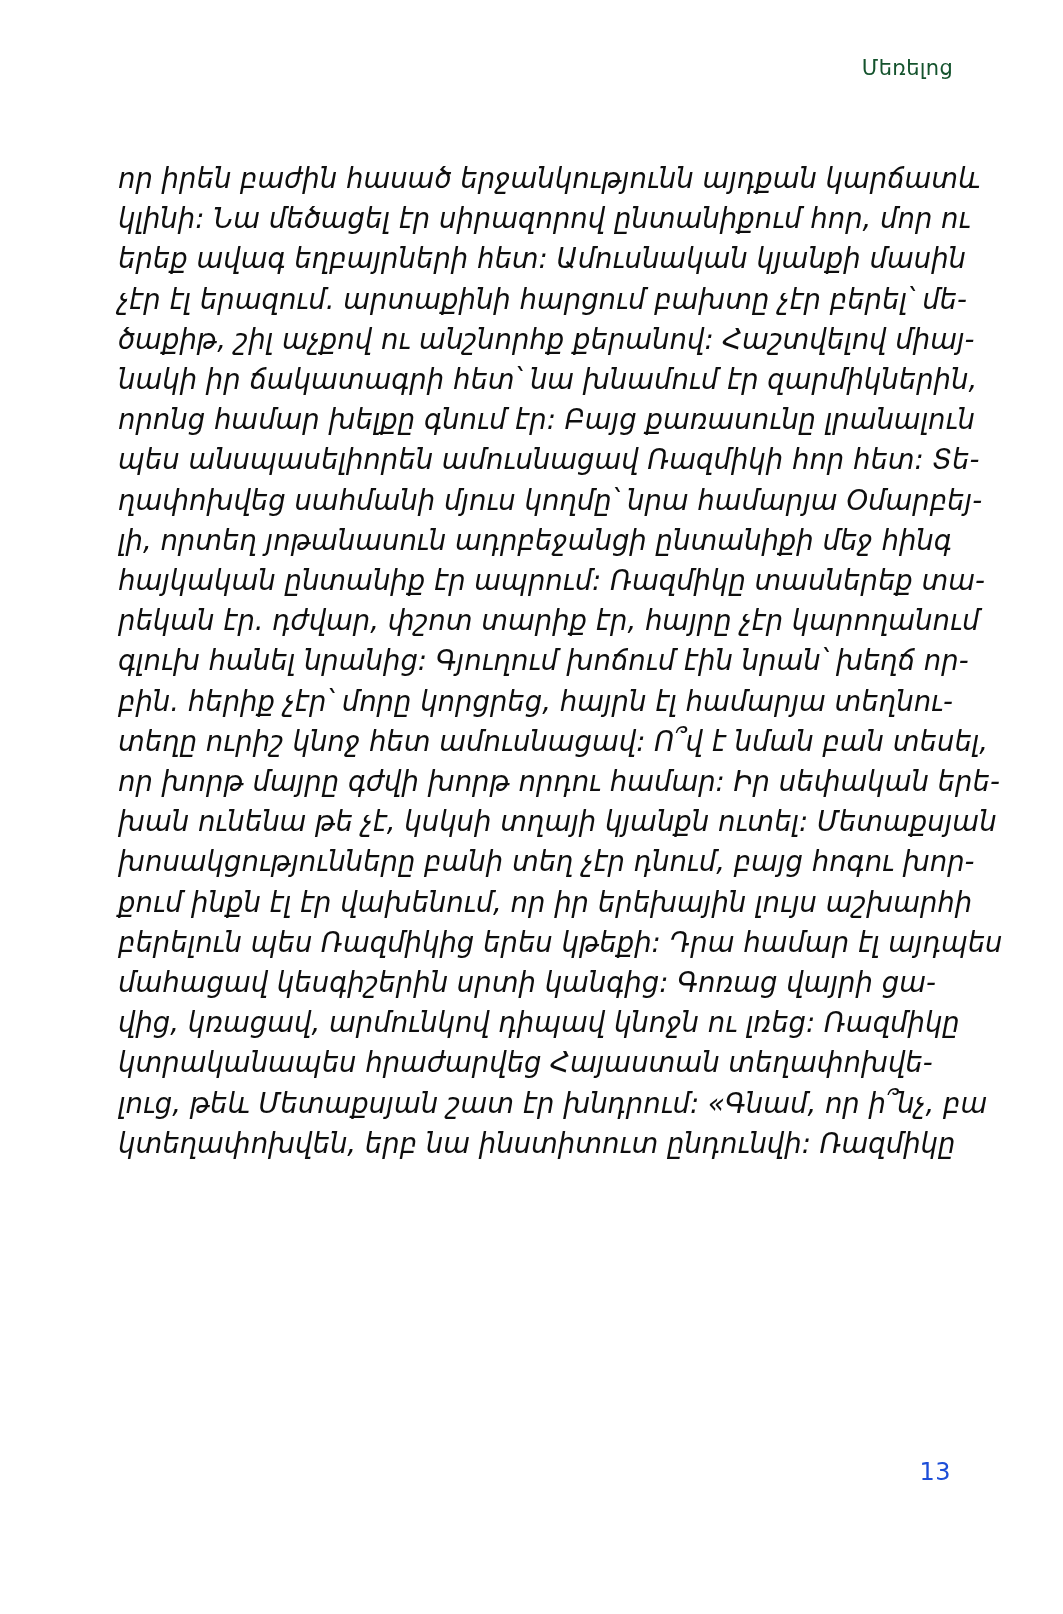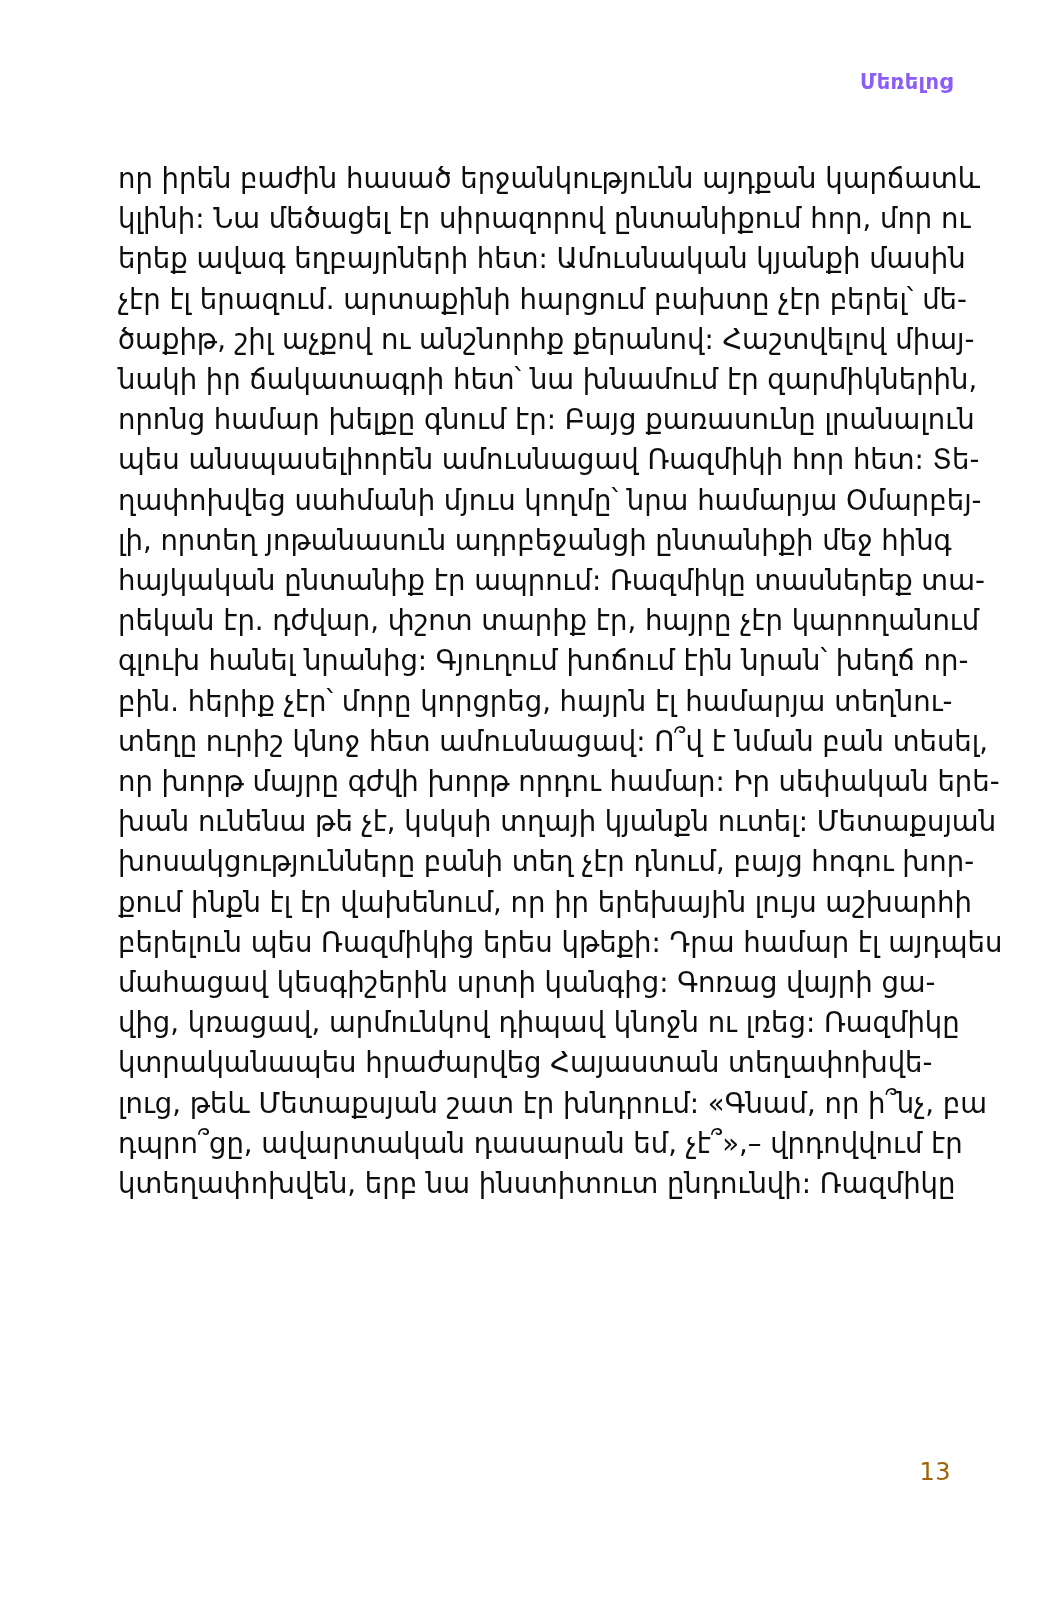--- a/index.html
+++ b/index.html
@@ -16,46 +16,46 @@
     height: 1614px;
     background: #ffffff;
     box-sizing: border-box;
     overflow: hidden;
   }
   .running-header {
     position: absolute;
     top: 56px;
     right: 110px;
     font-size: 21px;
-    font-weight: 700;
-    color: #8b5cf6;
+    font-weight: 400;
+    color: #14532d;
     letter-spacing: 0.3px;
     white-space: nowrap;
-    margin-top: 14px;
   }
   .body-block {
     position: absolute;
     left: 118px;
     top: 158px;
     width: 752px;
+    font-style: italic;
   }
   .body-line {
     font-size: 27.5px;
     line-height: 40.2px;
     color: #0e0e0e;
     white-space: pre;
     letter-spacing: 0px;
     font-weight: 400;
   }
   .page-number {
     position: absolute;
     right: 112px;
     bottom: 128px;
     font-size: 24px;
-    color: #a16207;
+    color: #1d4ed8;
     letter-spacing: 0.5px;
   }
 </style>
 </head>
 <body>
 
 <div class="page">
 
   <div class="running-header">Մեռելոց</div>
 
@@ -77,19 +77,18 @@
     <div class="body-line">տեղը ուրիշ կնոջ հետ ամուսնացավ: Ո՞վ է նման բան տեսել,</div>
     <div class="body-line">որ խորթ մայրը գժվի խորթ որդու համար: Իր սեփական երե-</div>
     <div class="body-line">խան ունենա թե չէ, կսկսի տղայի կյանքն ուտել: Մետաքսյան</div>
     <div class="body-line">խոսակցությունները բանի տեղ չէր դնում, բայց հոգու խոր-</div>
     <div class="body-line">քում ինքն էլ էր վախենում, որ իր երեխային լույս աշխարհի</div>
     <div class="body-line">բերելուն պես Ռազմիկից երես կթեքի: Դրա համար էլ այդպես</div>
     <div class="body-line">մահացավ կեսգիշերին սրտի կանգից: Գոռաց վայրի ցա-</div>
     <div class="body-line">վից, կռացավ, արմունկով դիպավ կնոջն ու լռեց: Ռազմիկը</div>
     <div class="body-line">կտրականապես հրաժարվեց Հայաստան տեղափոխվե-</div>
     <div class="body-line">լուց, թեև Մետաքսյան շատ էր խնդրում: «Գնամ, որ ի՞նչ, բա</div>
-    <div class="body-line">դպրո՞ցը, ավարտական դասարան եմ, չէ՞»,– վրդովվում էր</div>
     <div class="body-line">կտեղափոխվեն, երբ նա ինստիտուտ ընդունվի: Ռազմիկը</div>
   </div>
 
   <div class="page-number">13</div>
 
 </div>
 
 </body></html>

